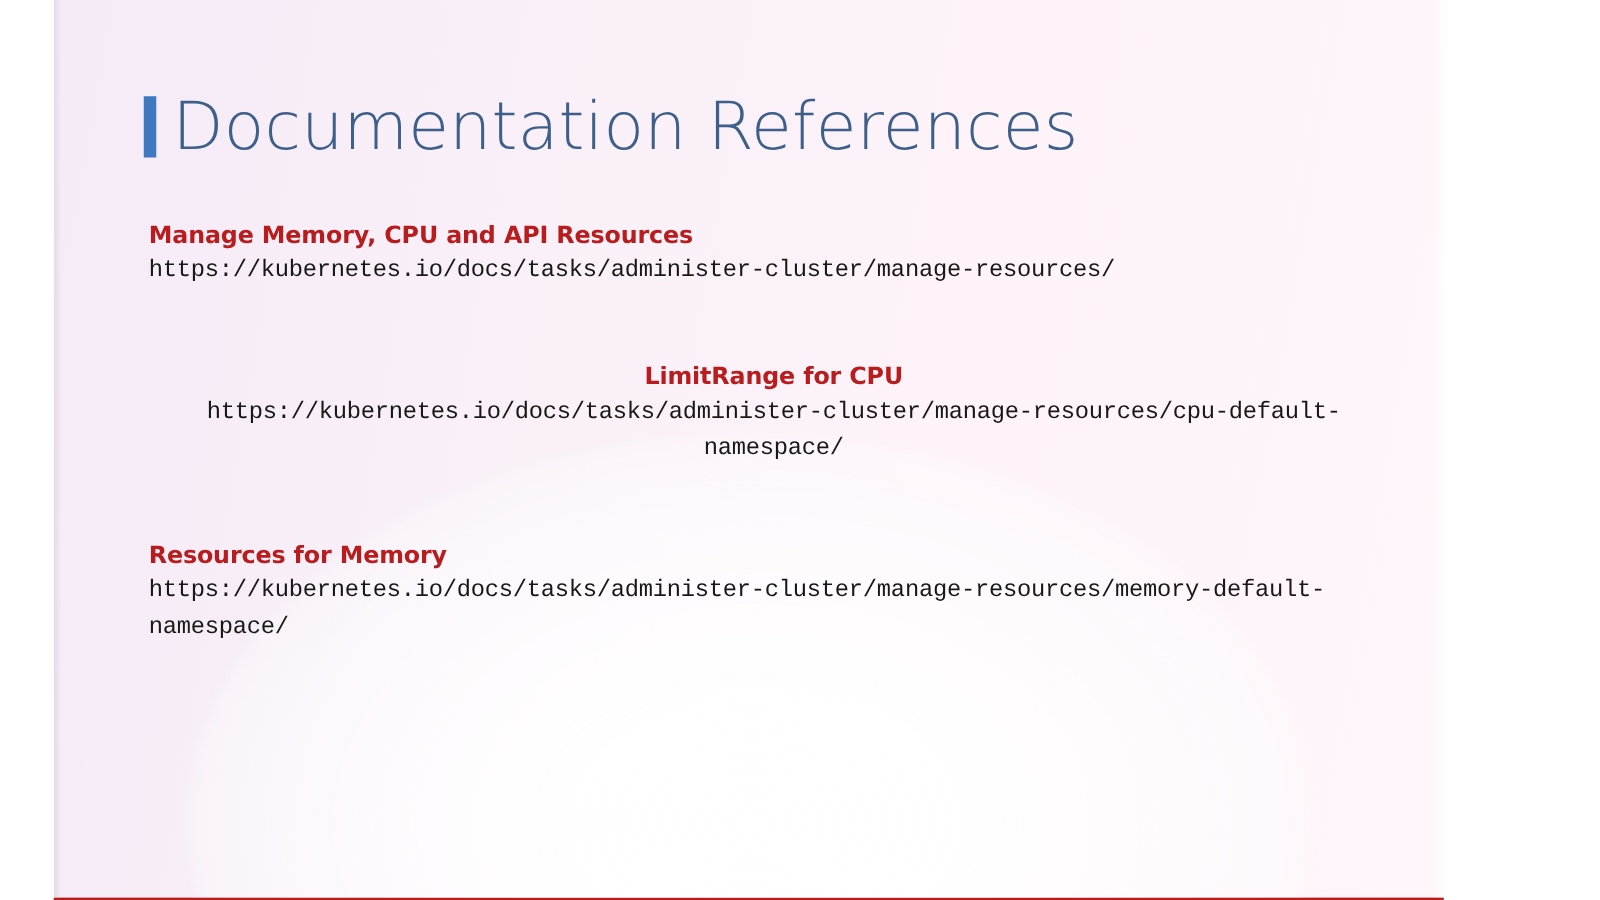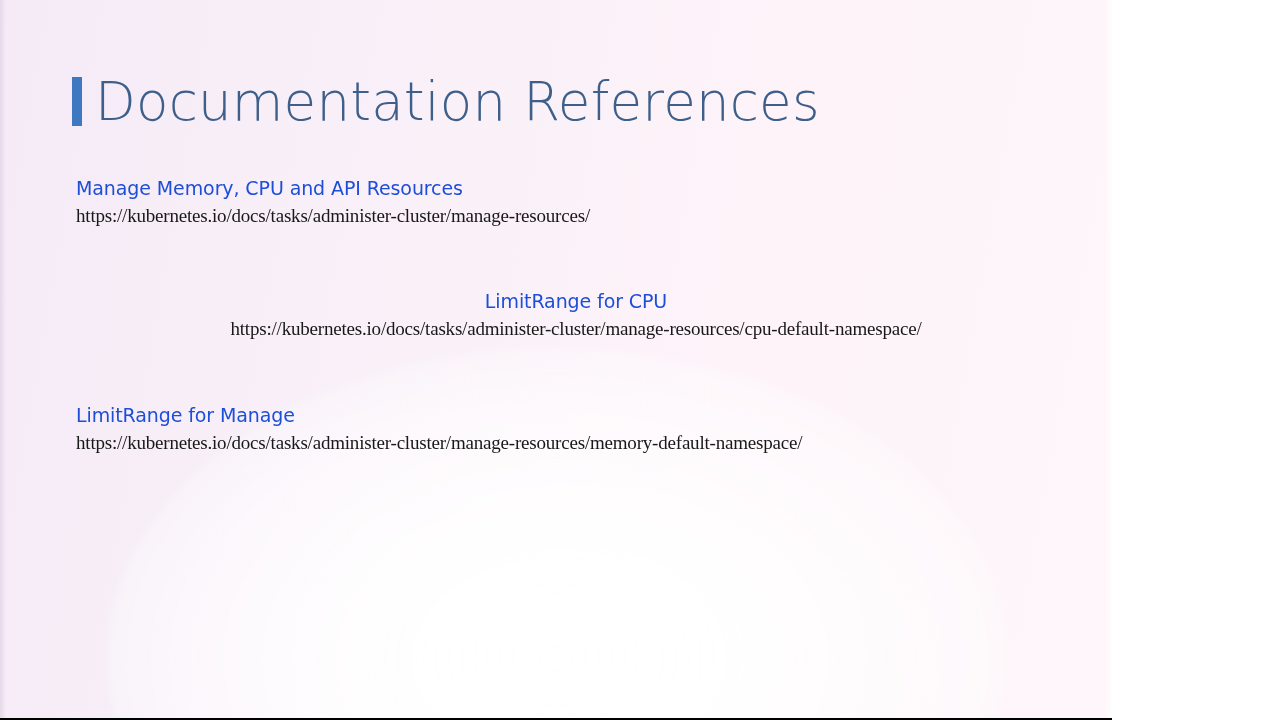--- a/index.html
+++ b/index.html
@@ -13,21 +13,22 @@
     font-family: "Liberation Sans", sans-serif;
   }
 
   .slide {
     position: relative;
     width: 1112px;
     height: 720px;
     box-sizing: border-box;
     background-color: #f7eff8;
     overflow: hidden;
-    border-bottom: 2px solid #000000;
+    border-bottom: 2px solid #b91c1c;
+    margin-left: 43px;
   }
 
   
   .bg-wash {
     position: absolute;
     inset: 0;
     background:
       linear-gradient(100deg, #f4ebf7 0%, #f8eff8 28%, #fdf3f9 62%, #fef6fa 100%);
     z-index: 0;
   }
@@ -103,28 +104,28 @@
   }
   .ref-block {
     margin: 0;
   }
   .ref-block.gap-large { margin-top: 56px; text-align: center; }
   .ref-block.gap-small { margin-top: 57px; }
 
   .ref-title {
     font-family: "DejaVu Sans", sans-serif;
     font-size: 19px;
-    font-weight: normal;
-    color: #1d4ed8;
+    font-weight: bold;
+    color: #b91c1c;
     line-height: 1.48;
     margin: 0;
     letter-spacing: -0.1px;
   }
   .ref-url {
-    font-family: Liberation Serif, serif;
+    font-family: Liberation Mono, monospace;
     font-size: 19px;
     font-weight: normal;
     color: #181818;
     line-height: 1.52;
     margin: 0;
     letter-spacing: -0.2px;
     word-break: break-word;
   }
   .ref-url.wrap-narrow { max-width: 993px; }
 </style>
@@ -151,19 +152,19 @@
         <div class="ref-title">Manage Memory, CPU and API Resources</div>
         <div class="ref-url">https://kubernetes.io/docs/tasks/administer-cluster/manage-resources/</div>
       </div>
 
       <div class="ref-block gap-large">
         <div class="ref-title">LimitRange for CPU</div>
         <div class="ref-url">https://kubernetes.io/docs/tasks/administer-cluster/manage-resources/cpu-default-namespace/</div>
       </div>
 
       <div class="ref-block gap-small">
-        <div class="ref-title">LimitRange for Manage</div>
+        <div class="ref-title">Resources for Memory</div>
         <div class="ref-url wrap-narrow">https://kubernetes.io/docs/tasks/administer-cluster/manage-resources/memory-default-namespace/</div>
       </div>
 
     </div>
   </div>
 </div>
 
 </body></html>

